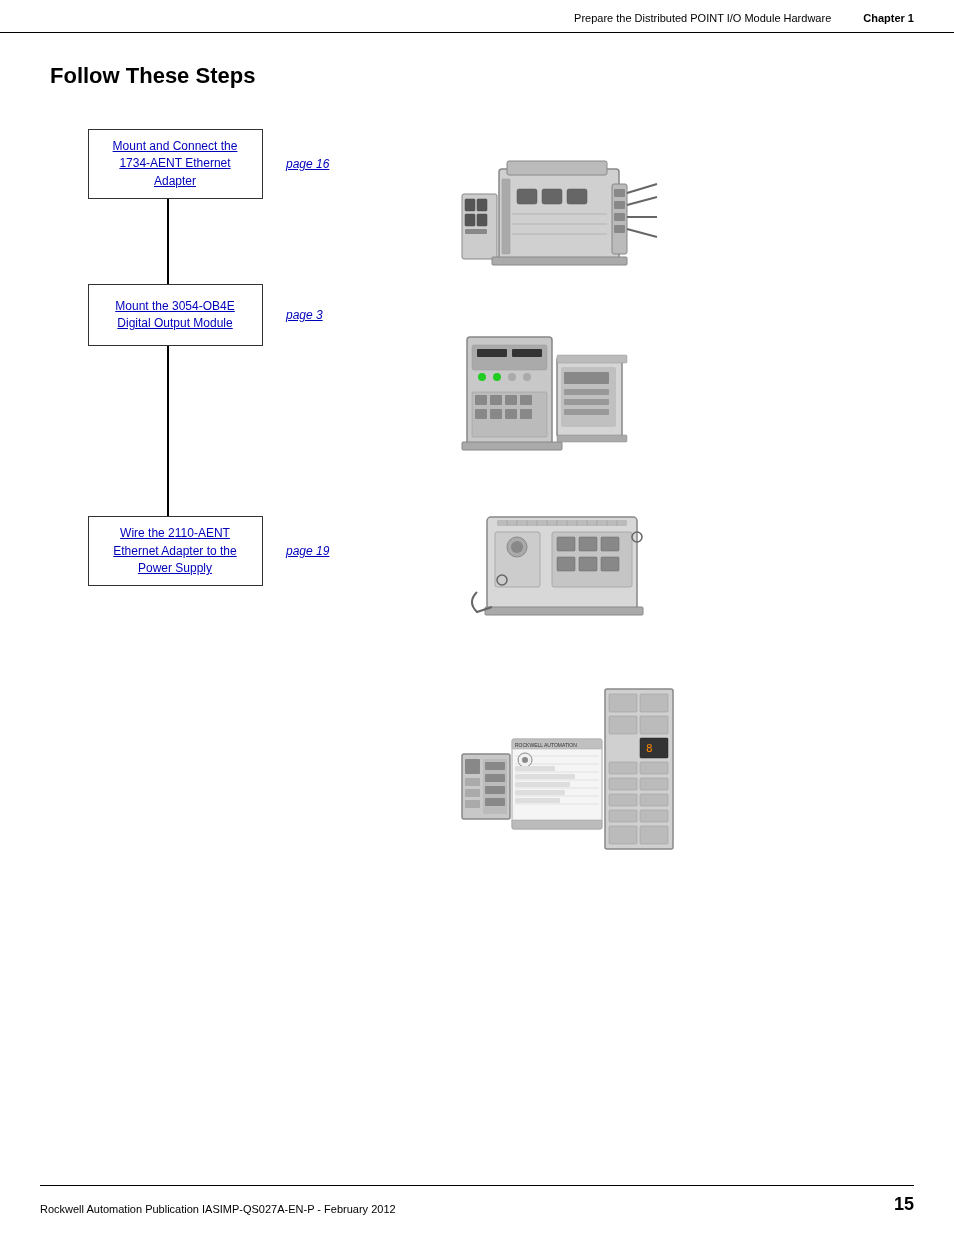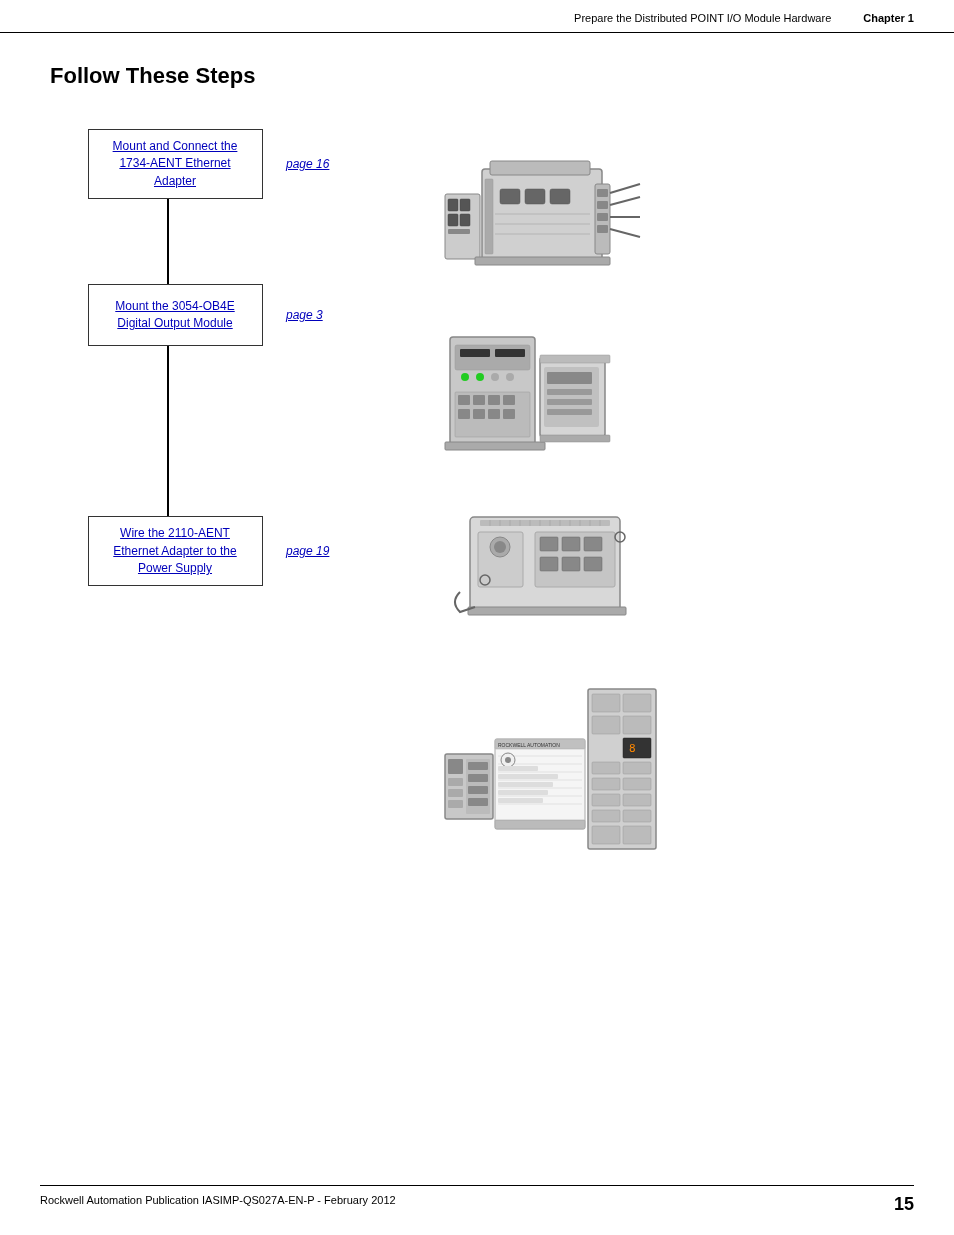--- a/index.html
+++ b/index.html
@@ -41,21 +41,21 @@
       font-size: 22px;
       font-weight: bold;
       margin-bottom: 40px;
       color: #000;
     }
 
     
     .flow-wrapper {
       display: flex;
       flex-direction: row;
-      gap: 0;
+      gap: 17px;
     }
 
     .flow-left {
       display: flex;
       flex-direction: column;
       align-items: flex-start;
       width: 380px;
     }
 
     .flow-step {
@@ -370,18 +370,18 @@
 
 <div style="
   position: absolute;
   bottom: 20px;
   left: 40px;
   right: 40px;
   border-top: 1px solid #000;
   padding-top: 8px;
   display: flex;
   justify-content: space-between;
-  align-items: flex-start;
+  align-items: flex-end;
   font-size: 11px;
 ">
   <span>Rockwell Automation Publication IASIMP-QS027A-EN-P - February 2012</span>
   <span style="font-weight: bold; font-size: 18px;">15</span>
 </div>
 
 </body></html>

